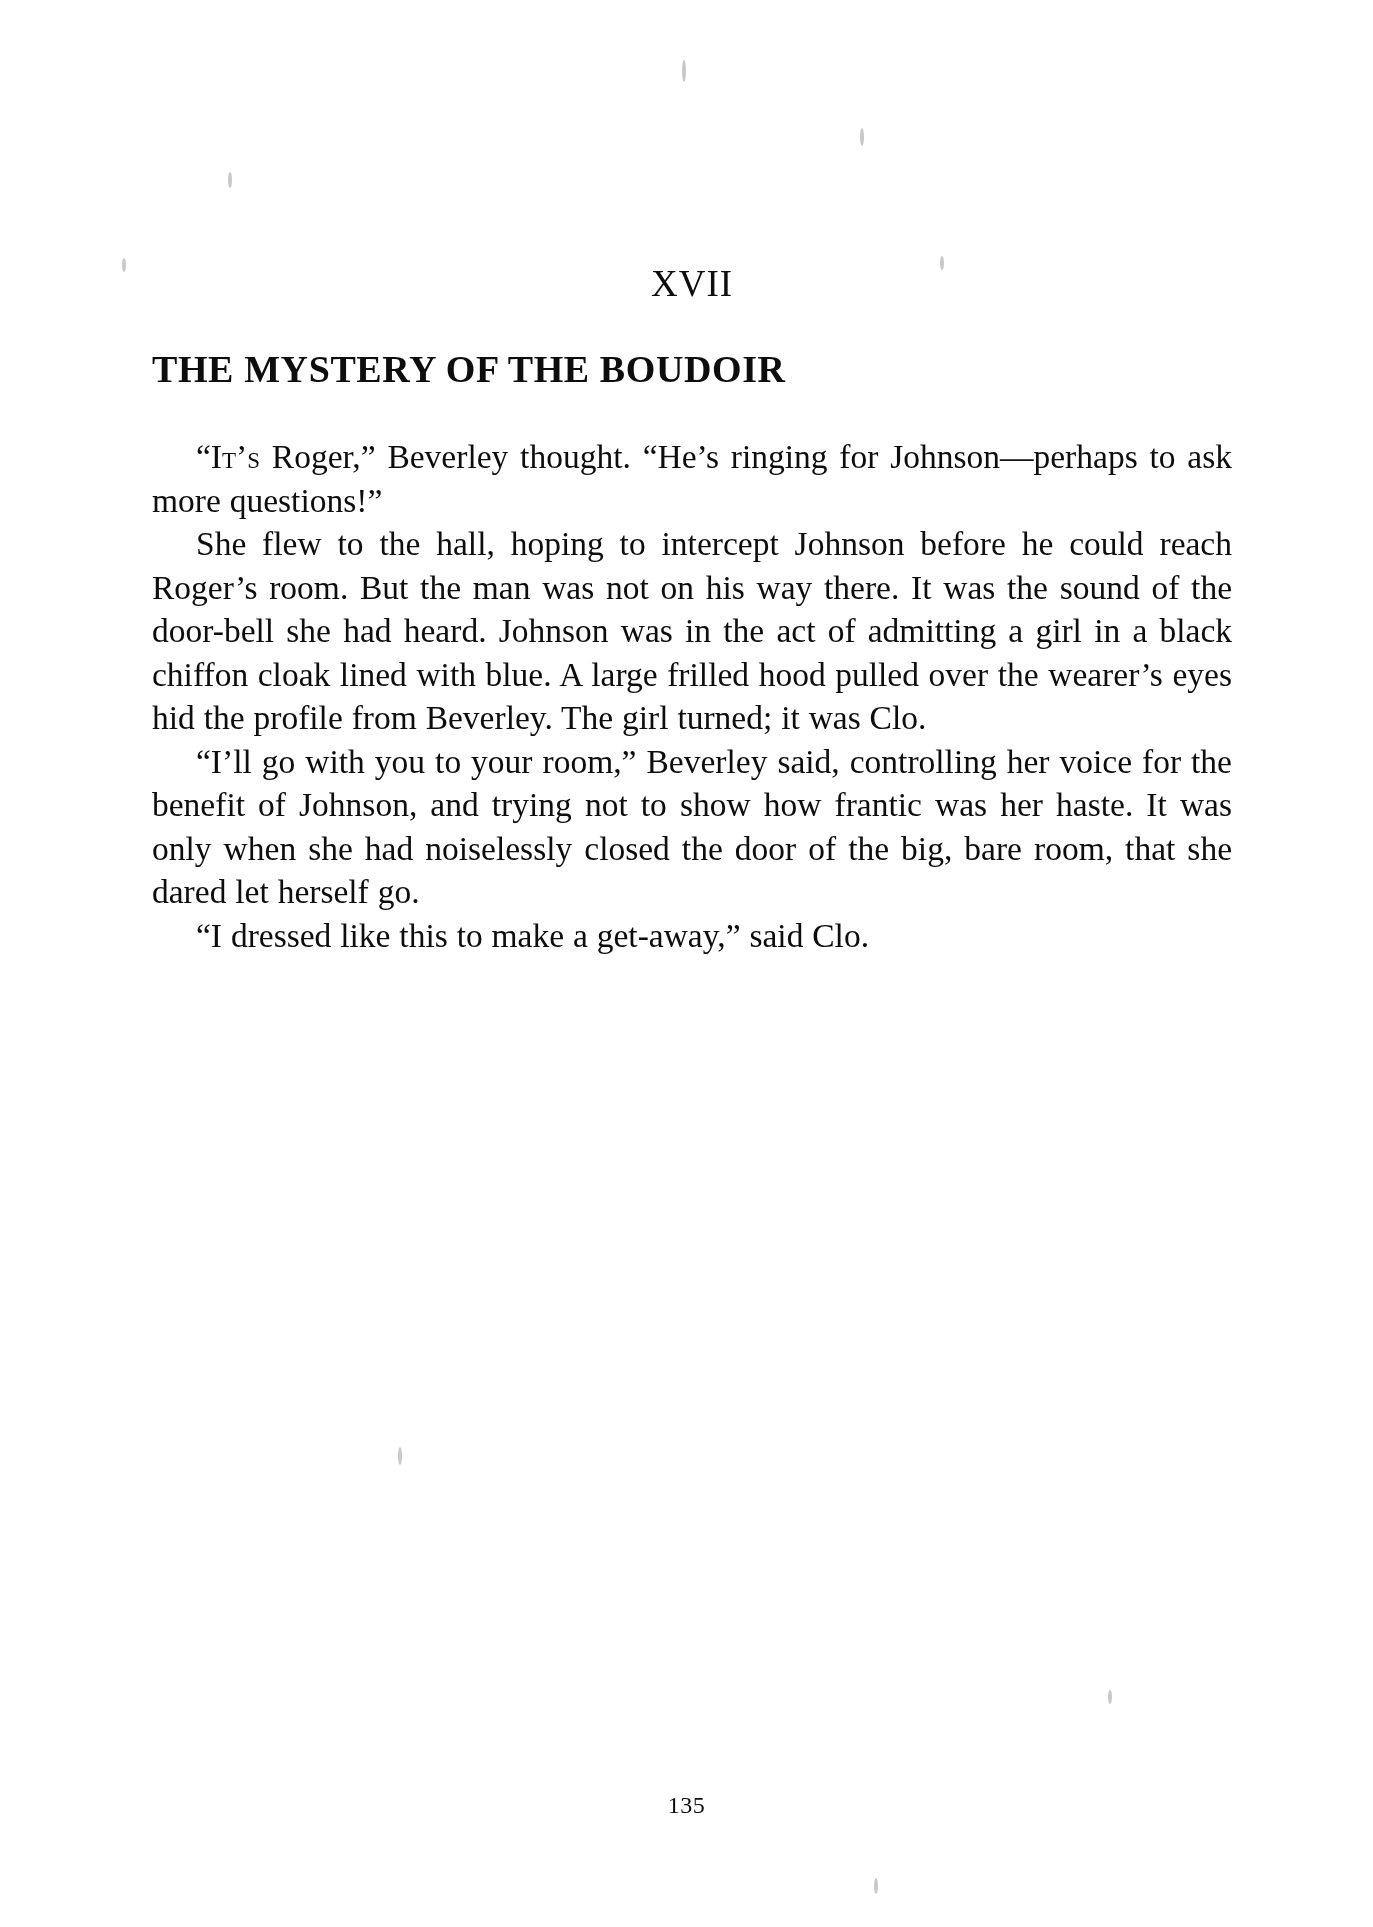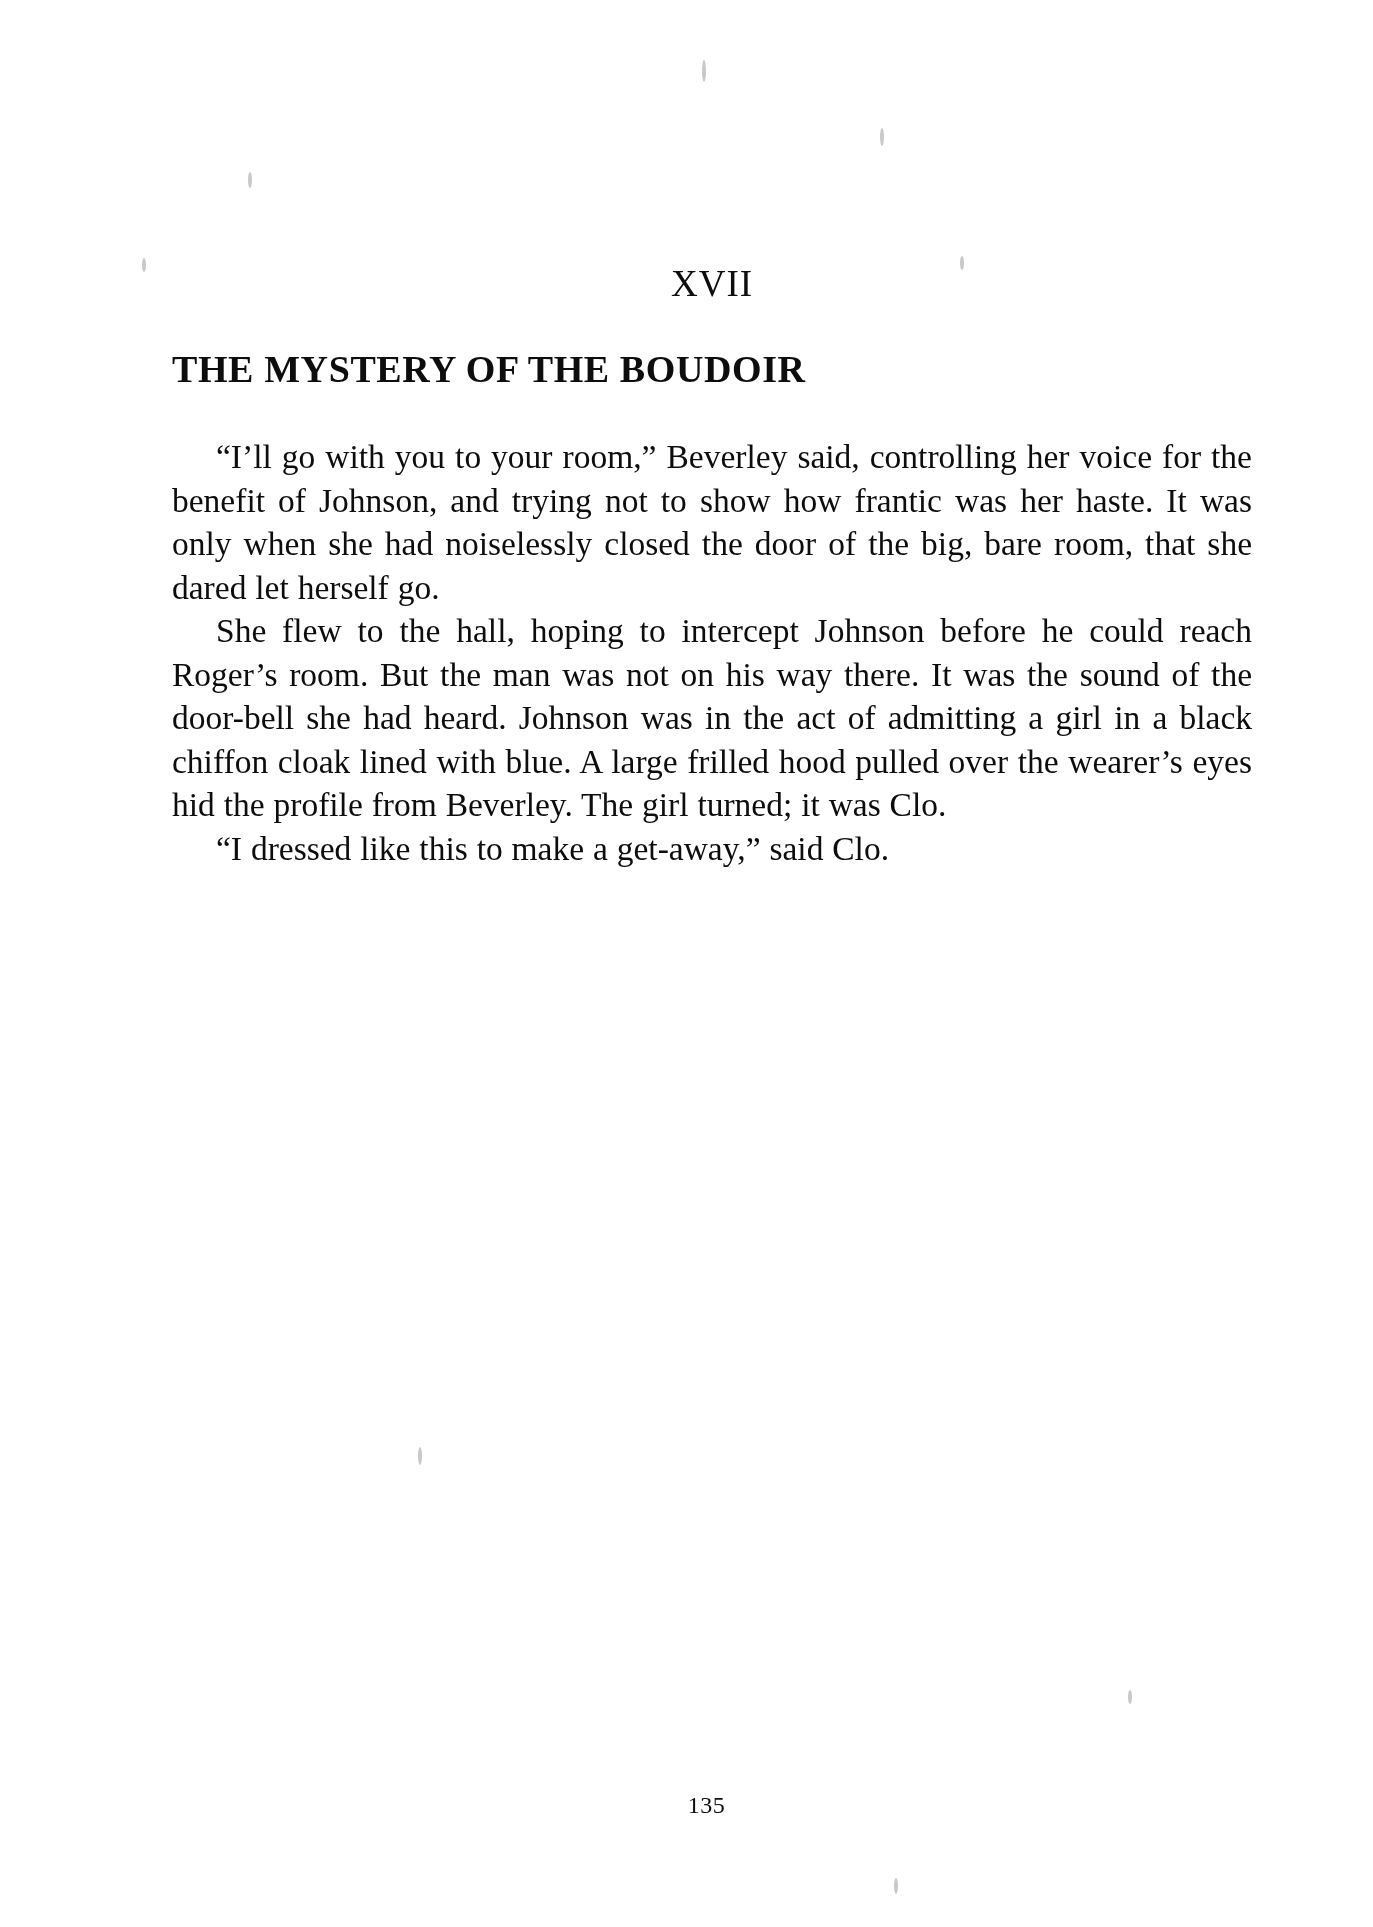--- a/index.html
+++ b/index.html
@@ -14,21 +14,20 @@
     color: #0d0d0d;
     position: relative;
     overflow: hidden;
   }
   .page {
     position: absolute;
     left: 0;
     top: 0;
     width: 1342px;
     height: 1927px;
-    margin-left: 20px;
   }
   .content {
     position: absolute;
     left: 152px;
     top: 262px;
     width: 1080px;
   }
   .chapter-number {
     text-align: center;
     font-size: 37px;
@@ -90,22 +89,23 @@
   <span class="speck" style="left:1108px; top:1690px; width:4px; height:14px;"></span>
   <span class="speck" style="left:874px; top:1878px; width:4px; height:16px;"></span>
 
   <div class="content">
 
     <h2 class="chapter-number">XVII</h2>
 
     <h1 class="chapter-title">THE MYSTERY OF THE BOUDOIR</h1>
 
     <div class="body-text">
+      <p class="first-para"><span class="smallcaps-lead">“It’s</span><span> Roger,” Beverley thought.  “He’s ringing for Johnson—perhaps to ask more questions!”</span></p>
+      <p>She flew to the hall, hoping to intercept Johnson before he could reach Roger’s room.  But the man was not on his way there.  It was the sound of the door-bell she had heard.  Johnson was in the act of admitting a girl in a black chiffon cloak lined with blue.  A large frilled hood pulled over the wearer’s eyes hid the profile from Beverley.  The girl turned; it was Clo.</p>
       <p>“I’ll go with you to your room,” Beverley said, controlling her voice for the benefit of Johnson, and trying not to show how frantic was her haste.  It was only when she had noiselessly closed the door of the big, bare room, that she dared let herself go.</p>
-      <p>She flew to the hall, hoping to intercept Johnson before he could reach Roger’s room.  But the man was not on his way there.  It was the sound of the door-bell she had heard.  Johnson was in the act of admitting a girl in a black chiffon cloak lined with blue.  A large frilled hood pulled over the wearer’s eyes hid the profile from Beverley.  The girl turned; it was Clo.</p>
       <p>“I dressed like this to make a get-away,” said Clo.</p>
     </div>
 
   </div>
 
   <div class="page-number">135</div>
 
 </div>
 
 </body></html>

